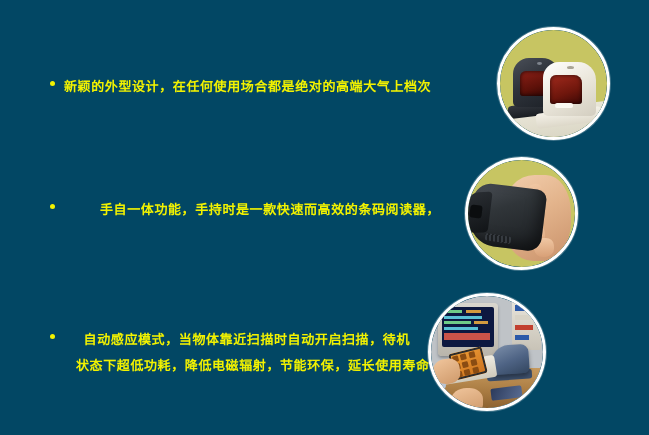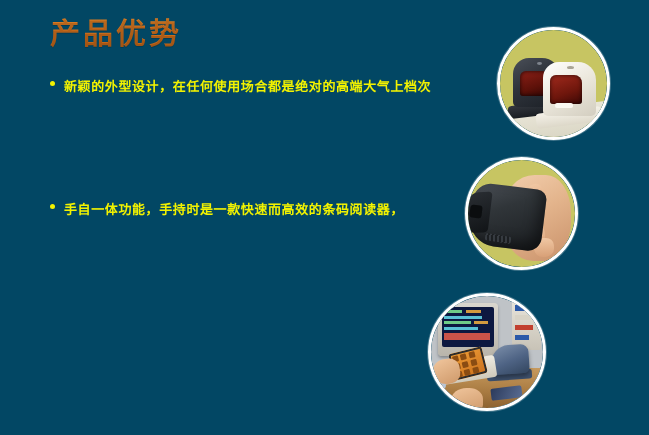--- a/index.html
+++ b/index.html
@@ -62,21 +62,21 @@
   .bullet-line {
     color: #f2f200;
     font-size: 13px;
     font-weight: bold;
     line-height: 26px;
     letter-spacing: 0.6px;
   }
   .bullet-line.indent { padding-left: 12px; }
 
   #bullet-1 { left: 50px; top: 74px; }
-  #bullet-2 { left: 50px; top: 197px; }
+  #bullet-2 { left: 50px; top: 197px; gap: 36px; }
   #bullet-3 { left: 50px; top: 327px; }
 
   
   .photo-circle {
     position: absolute;
     border-radius: 50%;
     overflow: hidden;
     box-sizing: border-box;
     border: 3px solid #ffffff;
     box-shadow: 0 0 0 1px rgba(255,255,255,0.25);
@@ -319,36 +319,42 @@
     background: linear-gradient(120deg,#2b3a5c 0%, #5a6d92 100%);
     border-radius: 2px;
     transform: rotate(-7deg);
   }
 </style>
 </head>
 <body>
 
 <div id="slide">
 
-  <div id="title">产品优势</div>
 
   <div class="bullet" id="bullet-1">
     <span class="bullet-dot"></span>
     <span class="bullet-lines">
       <span class="bullet-line">新颖的外型设计，在任何使用场合都是绝对的高端大气上档次</span>
     </span>
   </div>
 
   <div class="bullet" id="bullet-2">
     <span class="bullet-dot"></span>
     <span class="bullet-lines">
       <span class="bullet-line">手自一体功能，手持时是一款快速而高效的条码阅读器，</span>
     </span>
   </div>
 
+  <div class="bullet" id="bullet-3">
+    <span class="bullet-dot"></span>
+    <span class="bullet-lines">
+      <span class="bullet-line">自动感应模式，当物体靠近扫描时自动开启扫描，待机</span>
+      <span class="bullet-line indent">状态下超低功耗，降低电磁辐射，节能环保，延长使用寿命</span>
+    </span>
+  </div>
 
   <div class="photo-circle" id="circle-1">
     <div class="photo-inner">
       <div class="olive-bg"></div>
       <div class="c1-floor"></div>
 
       <div class="scanner-black">
         <div class="base"></div>
         <div class="body"></div>
         <div class="window"></div>

